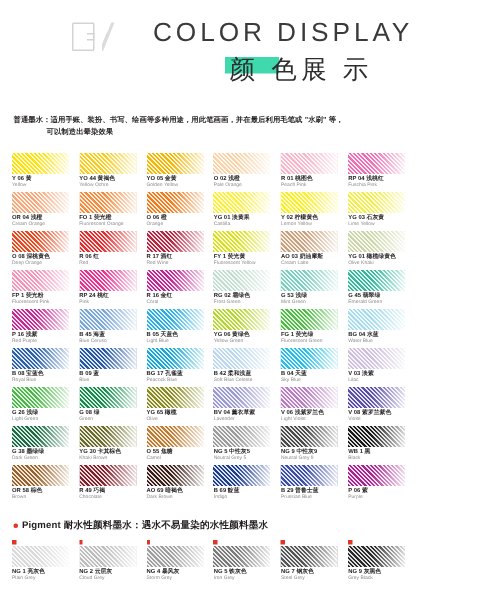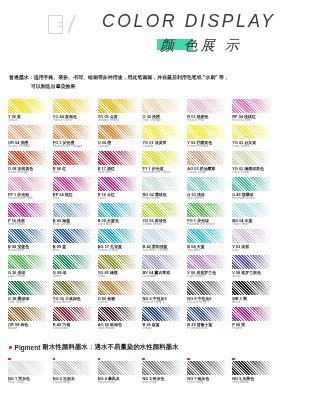--- a/index.html
+++ b/index.html
@@ -25,28 +25,28 @@
     position:absolute;left:20px;top:2px;width:11px;height:19px;overflow:hidden;
   }
   .logo .slash i{
     position:absolute;display:block;width:2px;height:24px;background:#dcdcdc;
     transform:rotate(22deg);transform-origin:top left;
   }
   .logo .slash i:nth-child(1){left:7px;top:-2px;}
   .logo .slash i:nth-child(2){left:3px;top:7px;height:14px;width:1px;}
   .logo .slash i:nth-child(3){left:5px;top:5px;height:17px;width:1px;}
 
-  .titles{margin-left:20px;font-style:italic;}
+  .titles{margin-left:20px;}
   .title-en{
     font-size:17.5px;letter-spacing:2.6px;font-weight:400;
     color:#3a3a3a;line-height:1;white-space:nowrap;
   }
   .title-cn-wrap{margin-top:5px;text-align:center;}
   .title-cn{
-    display:inline-block;font-size:14px;letter-spacing:3px;color:#2d2d2d;
+    display:inline-block;font-size:17px;letter-spacing:3px;color:#2d2d2d;
     line-height:1.25;position:relative;padding:0 2px;margin-left:24px;
   }
   .title-cn .hl{
     position:absolute;left:-1px;top:2px;width:36px;height:11px;
     background:#3fd9ad;z-index:0;
   }
   .title-cn span.t{position:relative;z-index:1;}
 
   
   .intro{

